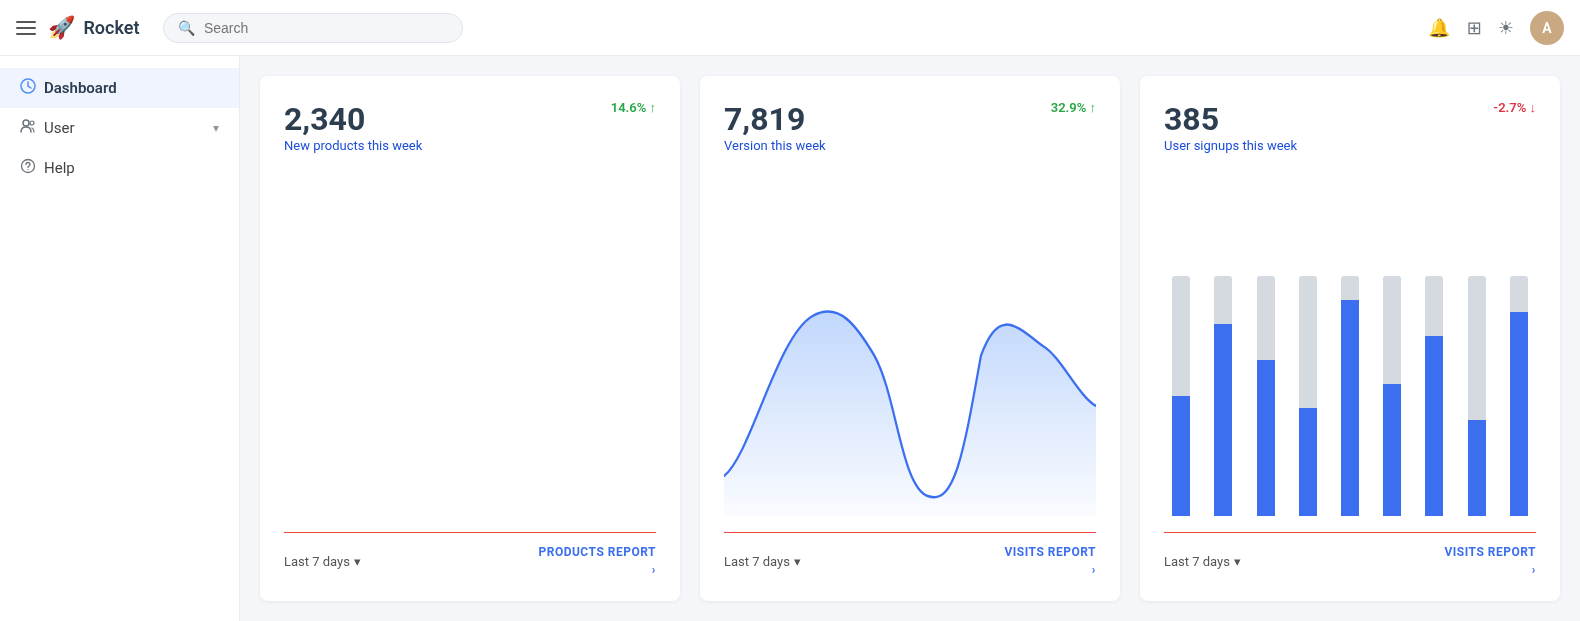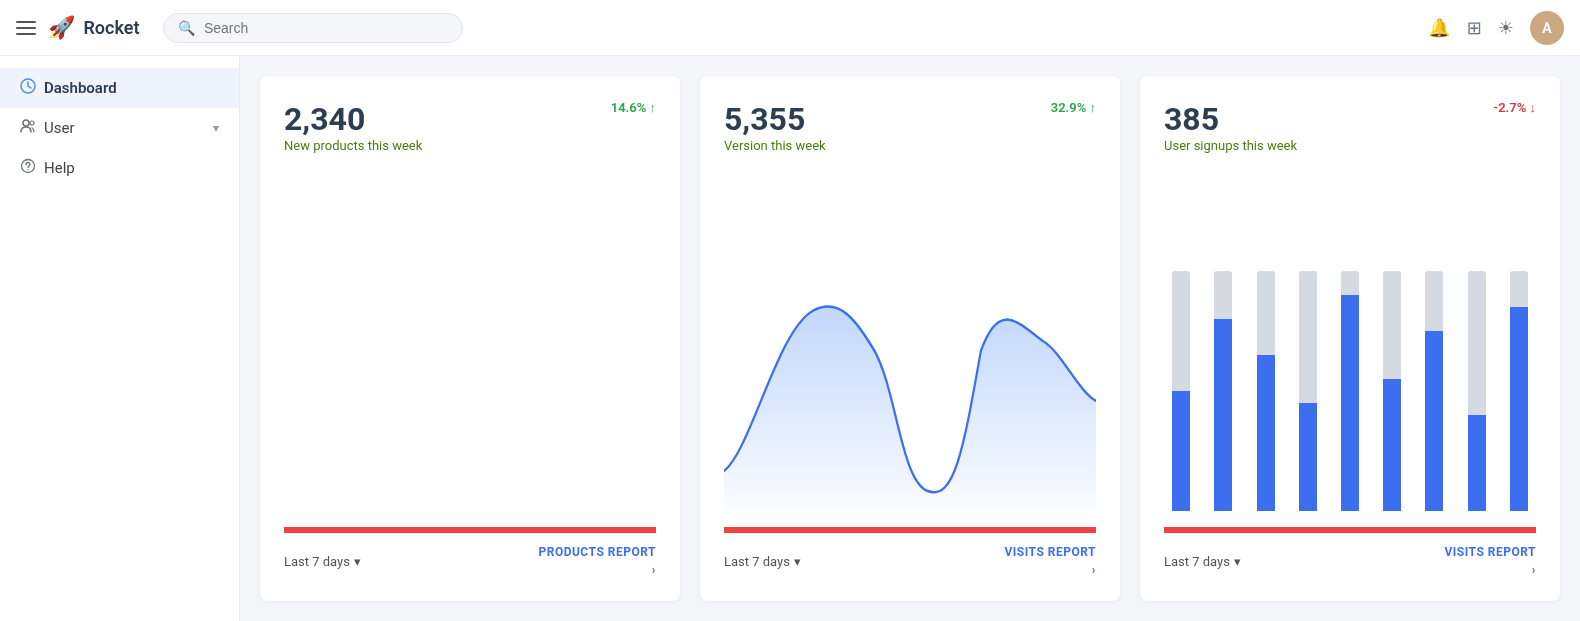--- a/index.html
+++ b/index.html
@@ -53,41 +53,41 @@
     
     .card {
       background: #fff; border-radius: 8px; padding: 24px;
       flex: 1; display: flex; flex-direction: column; min-height: 480px;
       box-shadow: 0 1px 4px rgba(0,0,0,0.06);
     }
     .card-header { display: flex; justify-content: space-between; align-items: flex-start; margin-bottom: 4px; }
     .card-number { font-size: 32px; font-weight: 700; color: #2c3e50; }
     .card-badge-positive { font-size: 13px; font-weight: 600; color: #28a745; display: flex; align-items: center; gap: 3px; }
     .card-badge-negative { font-size: 13px; font-weight: 600; color: #dc3545; display: flex; align-items: center; gap: 3px; }
-    .card-subtitle { font-size: 13px; color: #4d7c0f; margin-bottom: 16px; }
+    .card-subtitle { font-size: 13px; color: #1d4ed8; margin-bottom: 16px; }
 
     
     .chart-area { flex: 1; display: flex; align-items: flex-end; justify-content: center; position: relative; }
 
     
     .bar-chart { display: flex; align-items: flex-end; gap: 6px; width: 100%; height: 260px; }
     .bar-group { display: flex; align-items: flex-end; gap: 3px; flex: 1; }
     .bar { border-radius: 3px 3px 0 0; min-width: 14px; }
     .bar-blue { background: #3b6ff0; }
     .bar-orange { background: #f5c08a; }
 
     
     .stacked-chart { display: flex; align-items: flex-end; gap: 8px; width: 100%; height: 260px; }
     .stacked-group { display: flex; flex-direction: column; align-items: center; flex: 1; height: 100%; justify-content: flex-end; position: relative; }
     .stacked-bar-container { display: flex; flex-direction: column; width: 18px; position: relative; }
     .stacked-top { background: #d5d9e0; border-radius: 3px 3px 0 0; }
     .stacked-bottom { background: #3b6ff0; }
 
     
-    .card-footer { display: flex; justify-content: space-between; align-items: center; margin-top: 16px; padding-top: 12px; border-top: 6px solid #ef4444; }
+    .card-footer { display: flex; justify-content: space-between; align-items: center; margin-top: 16px; padding-top: 12px; border-top: 1px solid #ef4444; }
     .footer-left { display: flex; align-items: center; gap: 4px; font-size: 13px; color: #555; cursor: pointer; }
     .footer-right { font-size: 12px; font-weight: 700; color: #3b6ff0; cursor: pointer; letter-spacing: 0.5px; display: flex; align-items: flex-end; gap: 4px; flex-direction: column; }
   </style>
 </head>
 <body>
 
 <header class="header">
   <div class="hamburger-icon">
     <span></span>
       <span></span>
@@ -202,21 +202,21 @@
         <div class="footer-right">
           <span>PRODUCTS REPORT</span>
           <span>›</span>
         </div>
       </div>
     </div>
 
     <div class="card">
       <div class="card-header">
         <div>
-          <div class="card-number">5,355</div>
+          <div class="card-number">7,819</div>
           <div class="card-subtitle">Version this week</div>
         </div>
         <div class="card-badge-positive">32.9% ↑</div>
       </div>
       <div class="chart-area">
         <svg width="100%" height="260" viewBox="0 0 420 260" preserveAspectRatio="none">
           <defs>
             <linearGradient id="areaGrad" x1="0" y1="0" x2="0" y2="1">
               <stop offset="0%" stop-color="#4f8ef7" stop-opacity="0.35"></stop>
               <stop offset="100%" stop-color="#4f8ef7" stop-opacity="0.03"></stop>

